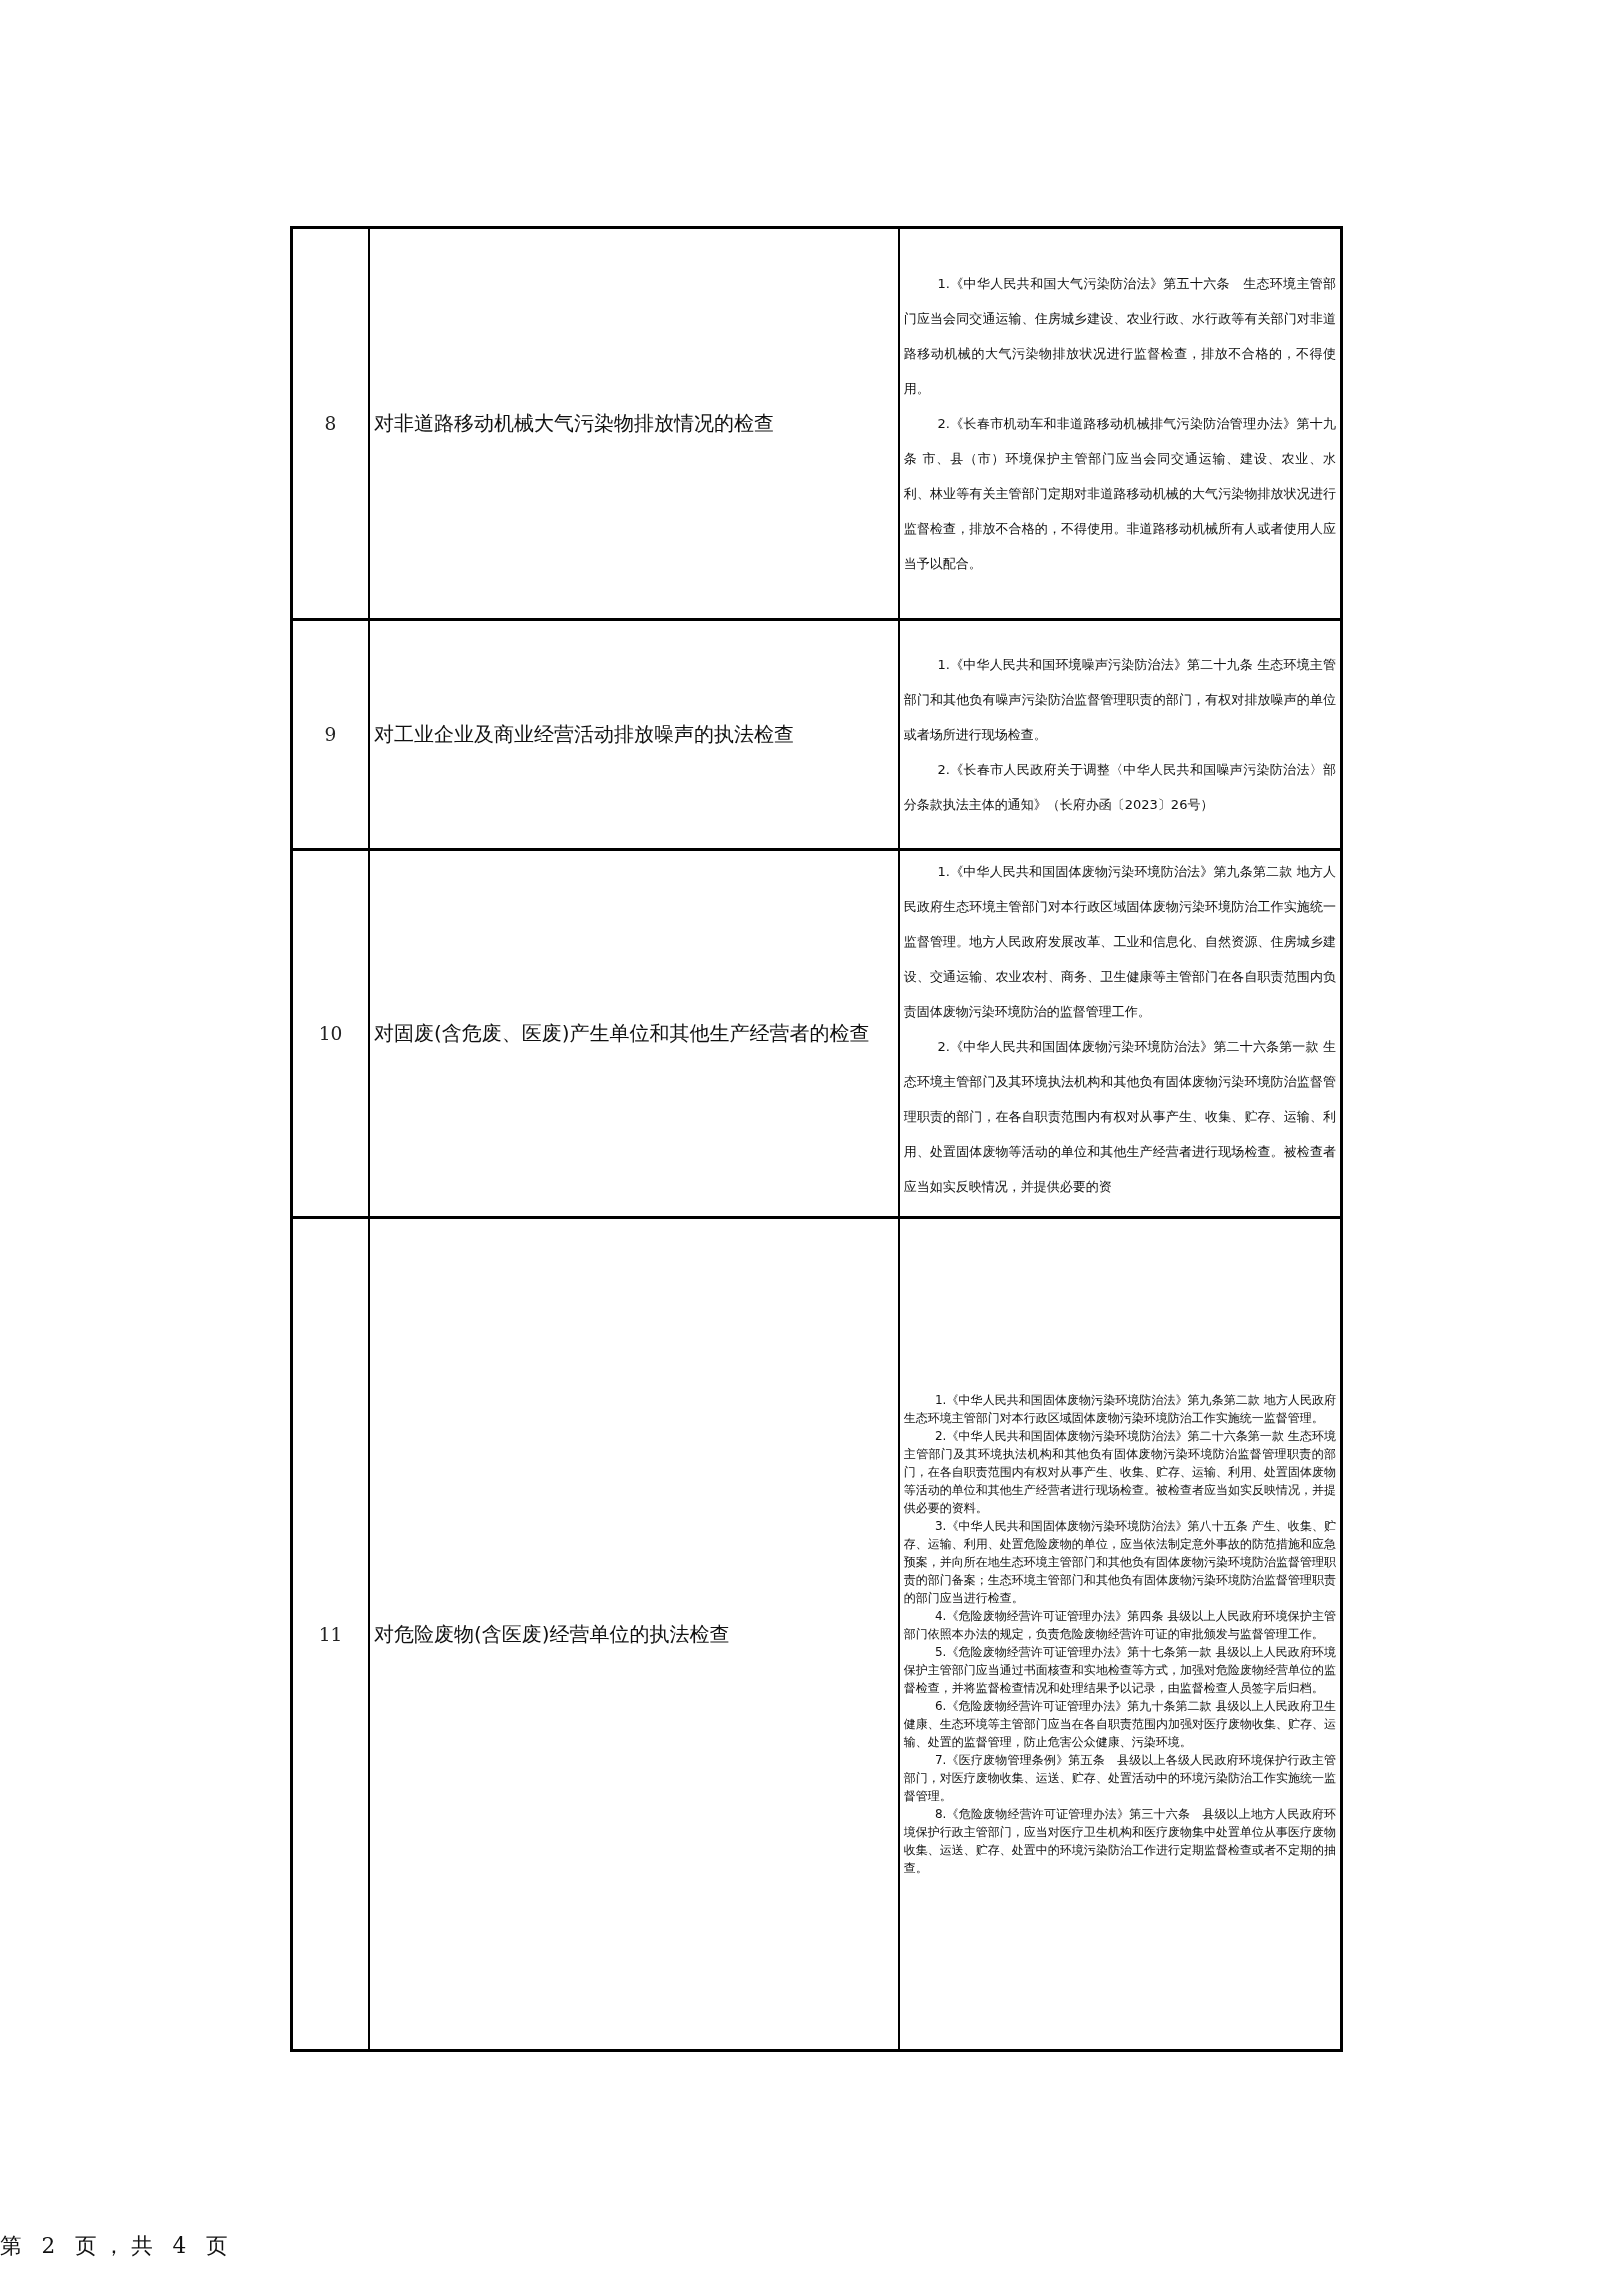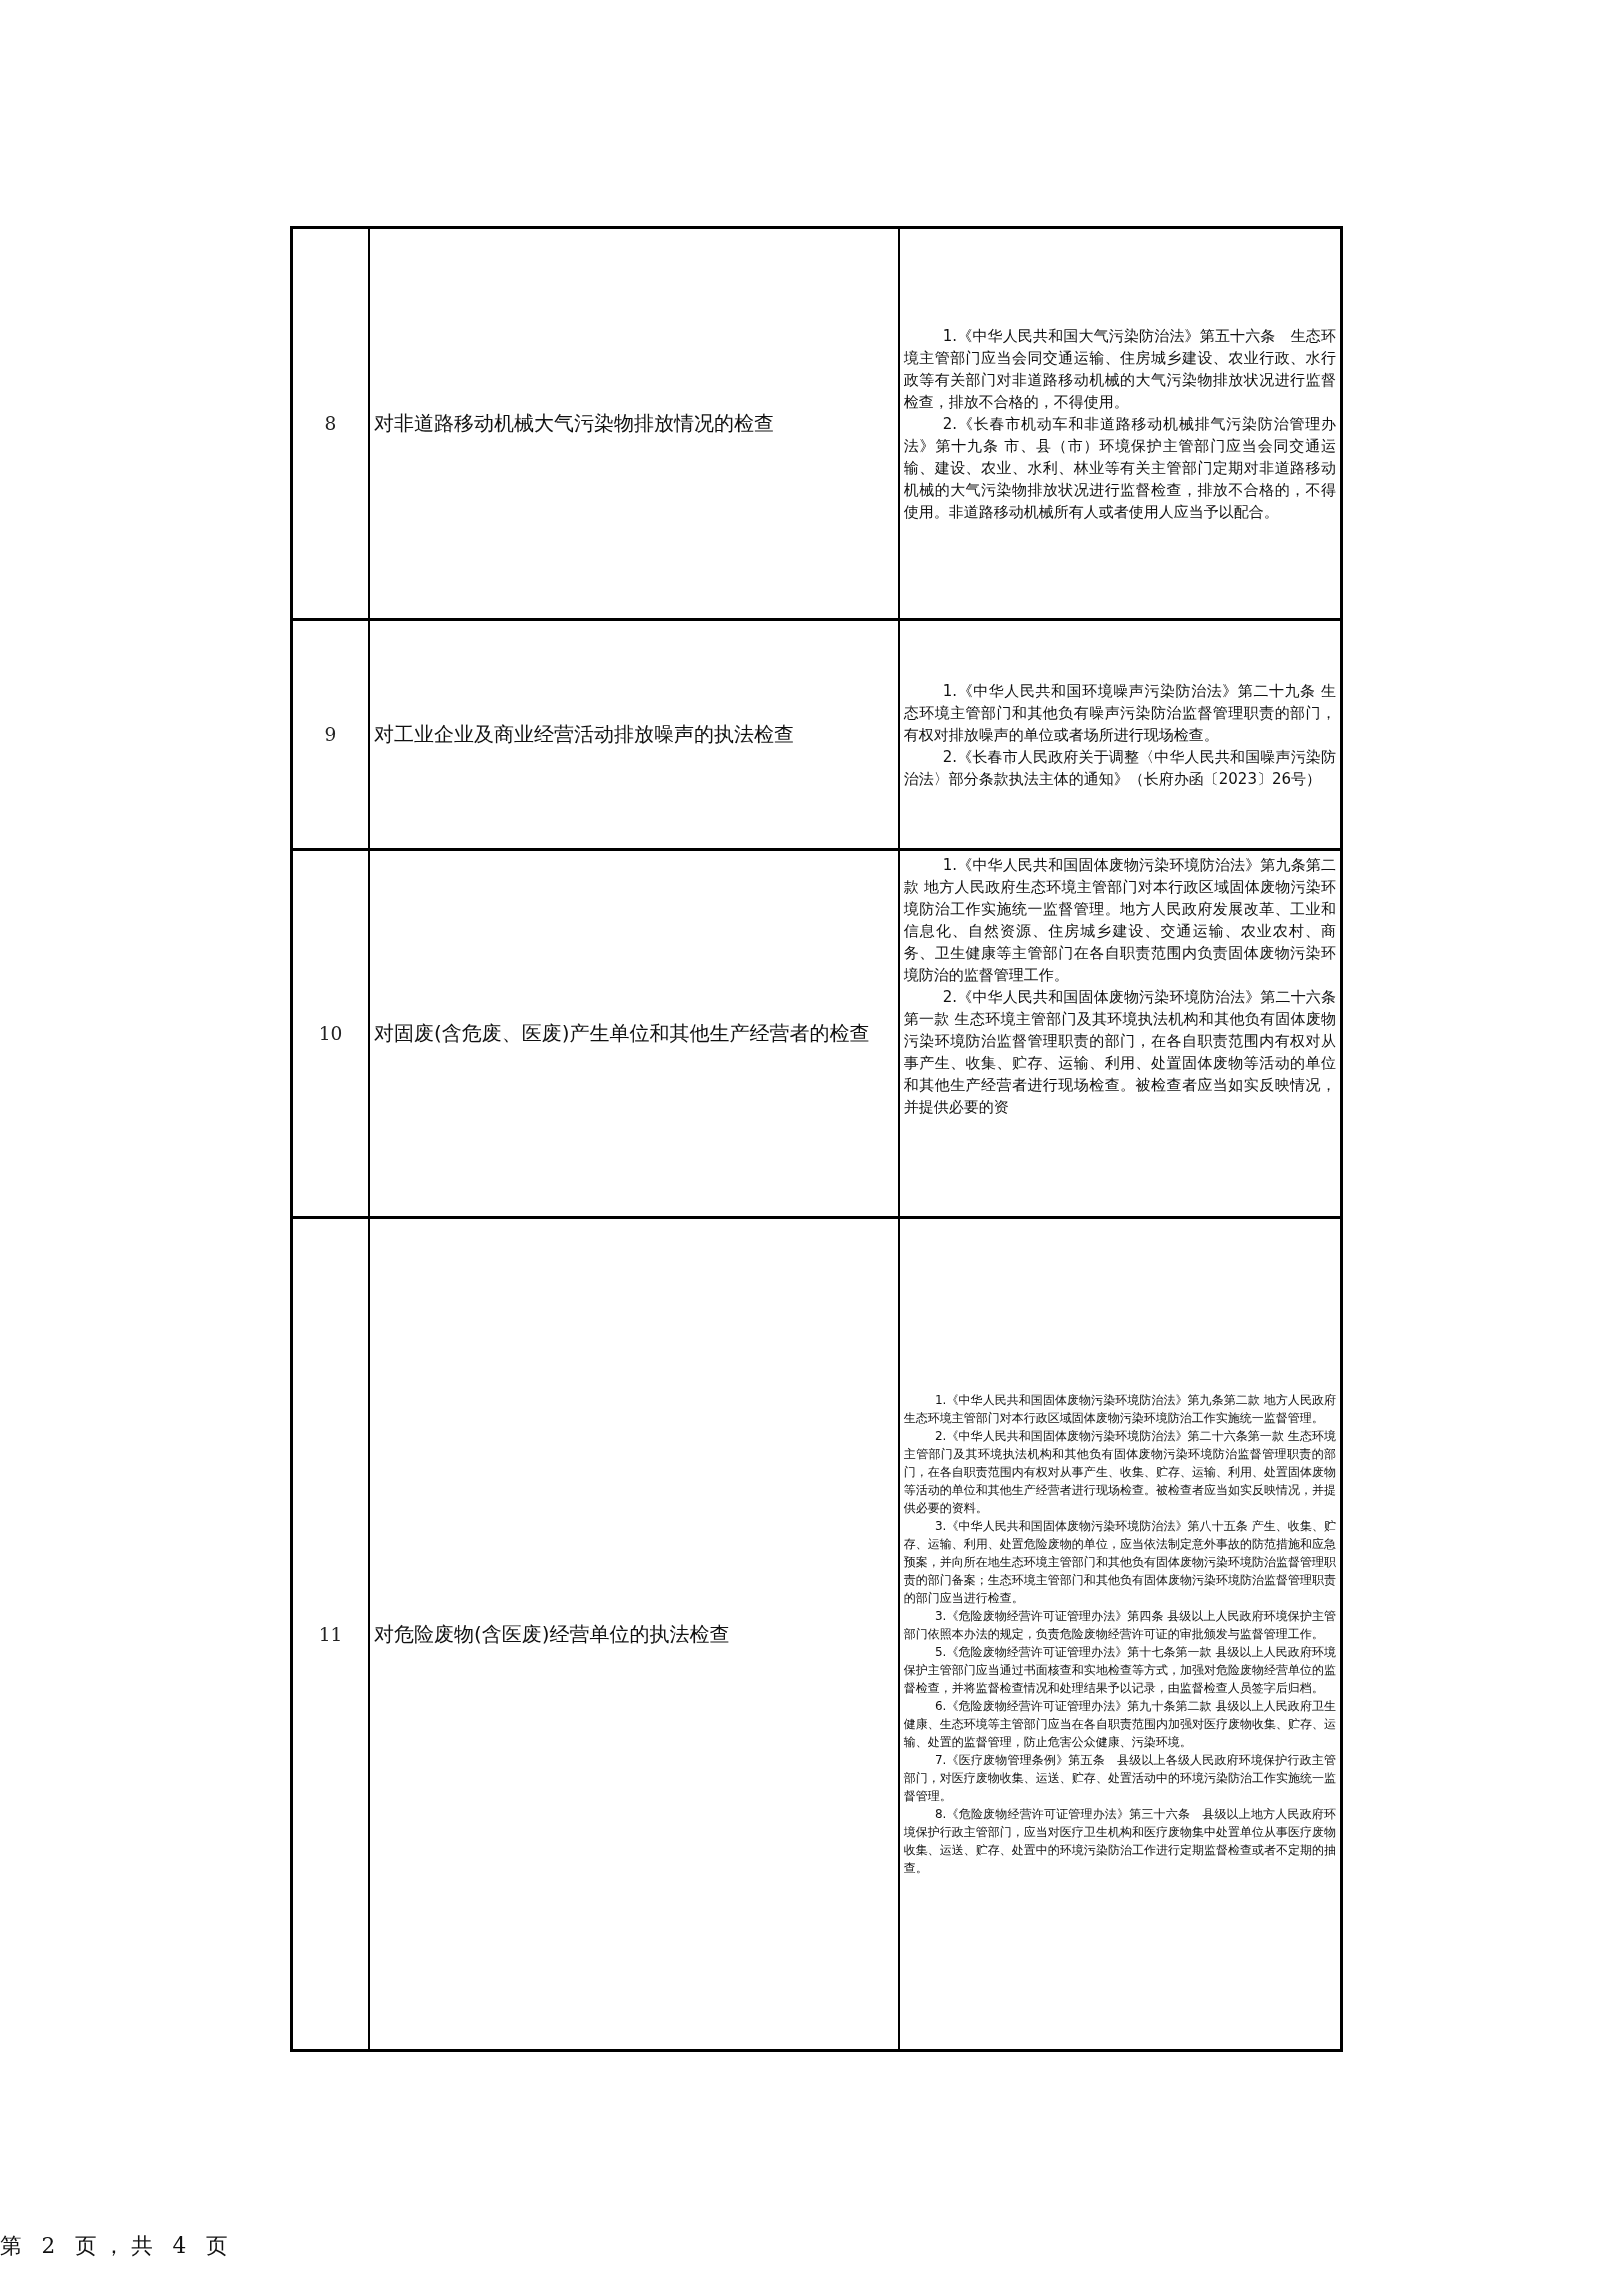--- a/index.html
+++ b/index.html
@@ -10,21 +10,21 @@
     position: absolute; left: 290px; top: 226px; width: 1046px;
     border-collapse: collapse; table-layout: fixed;
     border: 3.9px solid #000;
   }
   table.law-table td { border: 2px solid #000; vertical-align: middle; padding: 0; }
   table.law-table tr + tr td { border-top: 3.9px solid #000; }
   td.col-no { width: 75px; text-align: center; font-family: "DejaVu Serif", "Liberation Serif", serif;
               font-size: 18.6px; color: #222; }
   td.col-item { width: 524px; font-size: 20px; padding-left: 3.9px !important; color: #111; }
   td.col-basis { width: 440px; }
-  .basis { padding: 0 3.9px 0 3.9px; font-size: 15px; line-height: 22px; color: #111; text-align: justify; }
+  .basis { padding: 0 3.9px 0 3.9px; font-size: 13px; line-height: 35px; color: #111; text-align: justify; }
   .basis.small { font-size: 12px; line-height: 18px; }
   .basis p { margin: 0; text-indent: 2.6em; }
   .basis.clip { height: 360px; overflow: hidden; display: flex; flex-direction: column; justify-content: flex-start; }
   .row-8 { height: 392px; }
   .row-9 { height: 230px; }
   .row-10 { height: 368px; }
   .row-11 { height: 833px; }
   .footer { position: absolute; left: 0; width: 1292px; top: 2203px; text-align: left;
             font-family: "DejaVu Serif", "Liberation Serif", serif; font-size: 21.6px; color: #111;
             letter-spacing: 0.3em; margin-top: 28px; }
@@ -68,21 +68,21 @@
       </td>
     </tr>
     <tr class="row-11">
       <td class="col-no">11</td>
       <td class="col-item">对危险废物(含医废)经营单位的执法检查</td>
       <td class="col-basis">
         <div class="basis small">
           <p>1.《中华人民共和国固体废物污染环境防治法》第九条第二款 地方人民政府生态环境主管部门对本行政区域固体废物污染环境防治工作实施统一监督管理。</p>
           <p>2.《中华人民共和国固体废物污染环境防治法》第二十六条第一款 生态环境主管部门及其环境执法机构和其他负有固体废物污染环境防治监督管理职责的部门，在各自职责范围内有权对从事产生、收集、贮存、运输、利用、处置固体废物等活动的单位和其他生产经营者进行现场检查。被检查者应当如实反映情况，并提供必要的资料。</p>
           <p>3.《中华人民共和国固体废物污染环境防治法》第八十五条 产生、收集、贮存、运输、利用、处置危险废物的单位，应当依法制定意外事故的防范措施和应急预案，并向所在地生态环境主管部门和其他负有固体废物污染环境防治监督管理职责的部门备案；生态环境主管部门和其他负有固体废物污染环境防治监督管理职责的部门应当进行检查。</p>
-          <p>3.《危险废物经营许可证管理办法》第四条 县级以上人民政府环境保护主管部门依照本办法的规定，负责危险废物经营许可证的审批颁发与监督管理工作。</p>
+          <p>4.《危险废物经营许可证管理办法》第四条 县级以上人民政府环境保护主管部门依照本办法的规定，负责危险废物经营许可证的审批颁发与监督管理工作。</p>
           <p>5.《危险废物经营许可证管理办法》第十七条第一款 县级以上人民政府环境保护主管部门应当通过书面核查和实地检查等方式，加强对危险废物经营单位的监督检查，并将监督检查情况和处理结果予以记录，由监督检查人员签字后归档。</p>
           <p>6.《危险废物经营许可证管理办法》第九十条第二款 县级以上人民政府卫生健康、生态环境等主管部门应当在各自职责范围内加强对医疗废物收集、贮存、运输、处置的监督管理，防止危害公众健康、污染环境。</p>
           <p>7.《医疗废物管理条例》第五条　县级以上各级人民政府环境保护行政主管部门，对医疗废物收集、运送、贮存、处置活动中的环境污染防治工作实施统一监督管理。</p>
           <p>8.《危险废物经营许可证管理办法》第三十六条　县级以上地方人民政府环境保护行政主管部门，应当对医疗卫生机构和医疗废物集中处置单位从事医疗废物收集、运送、贮存、处置中的环境污染防治工作进行定期监督检查或者不定期的抽查。</p>
         </div>
       </td>
     </tr>
   </tbody>
     </table>
 

